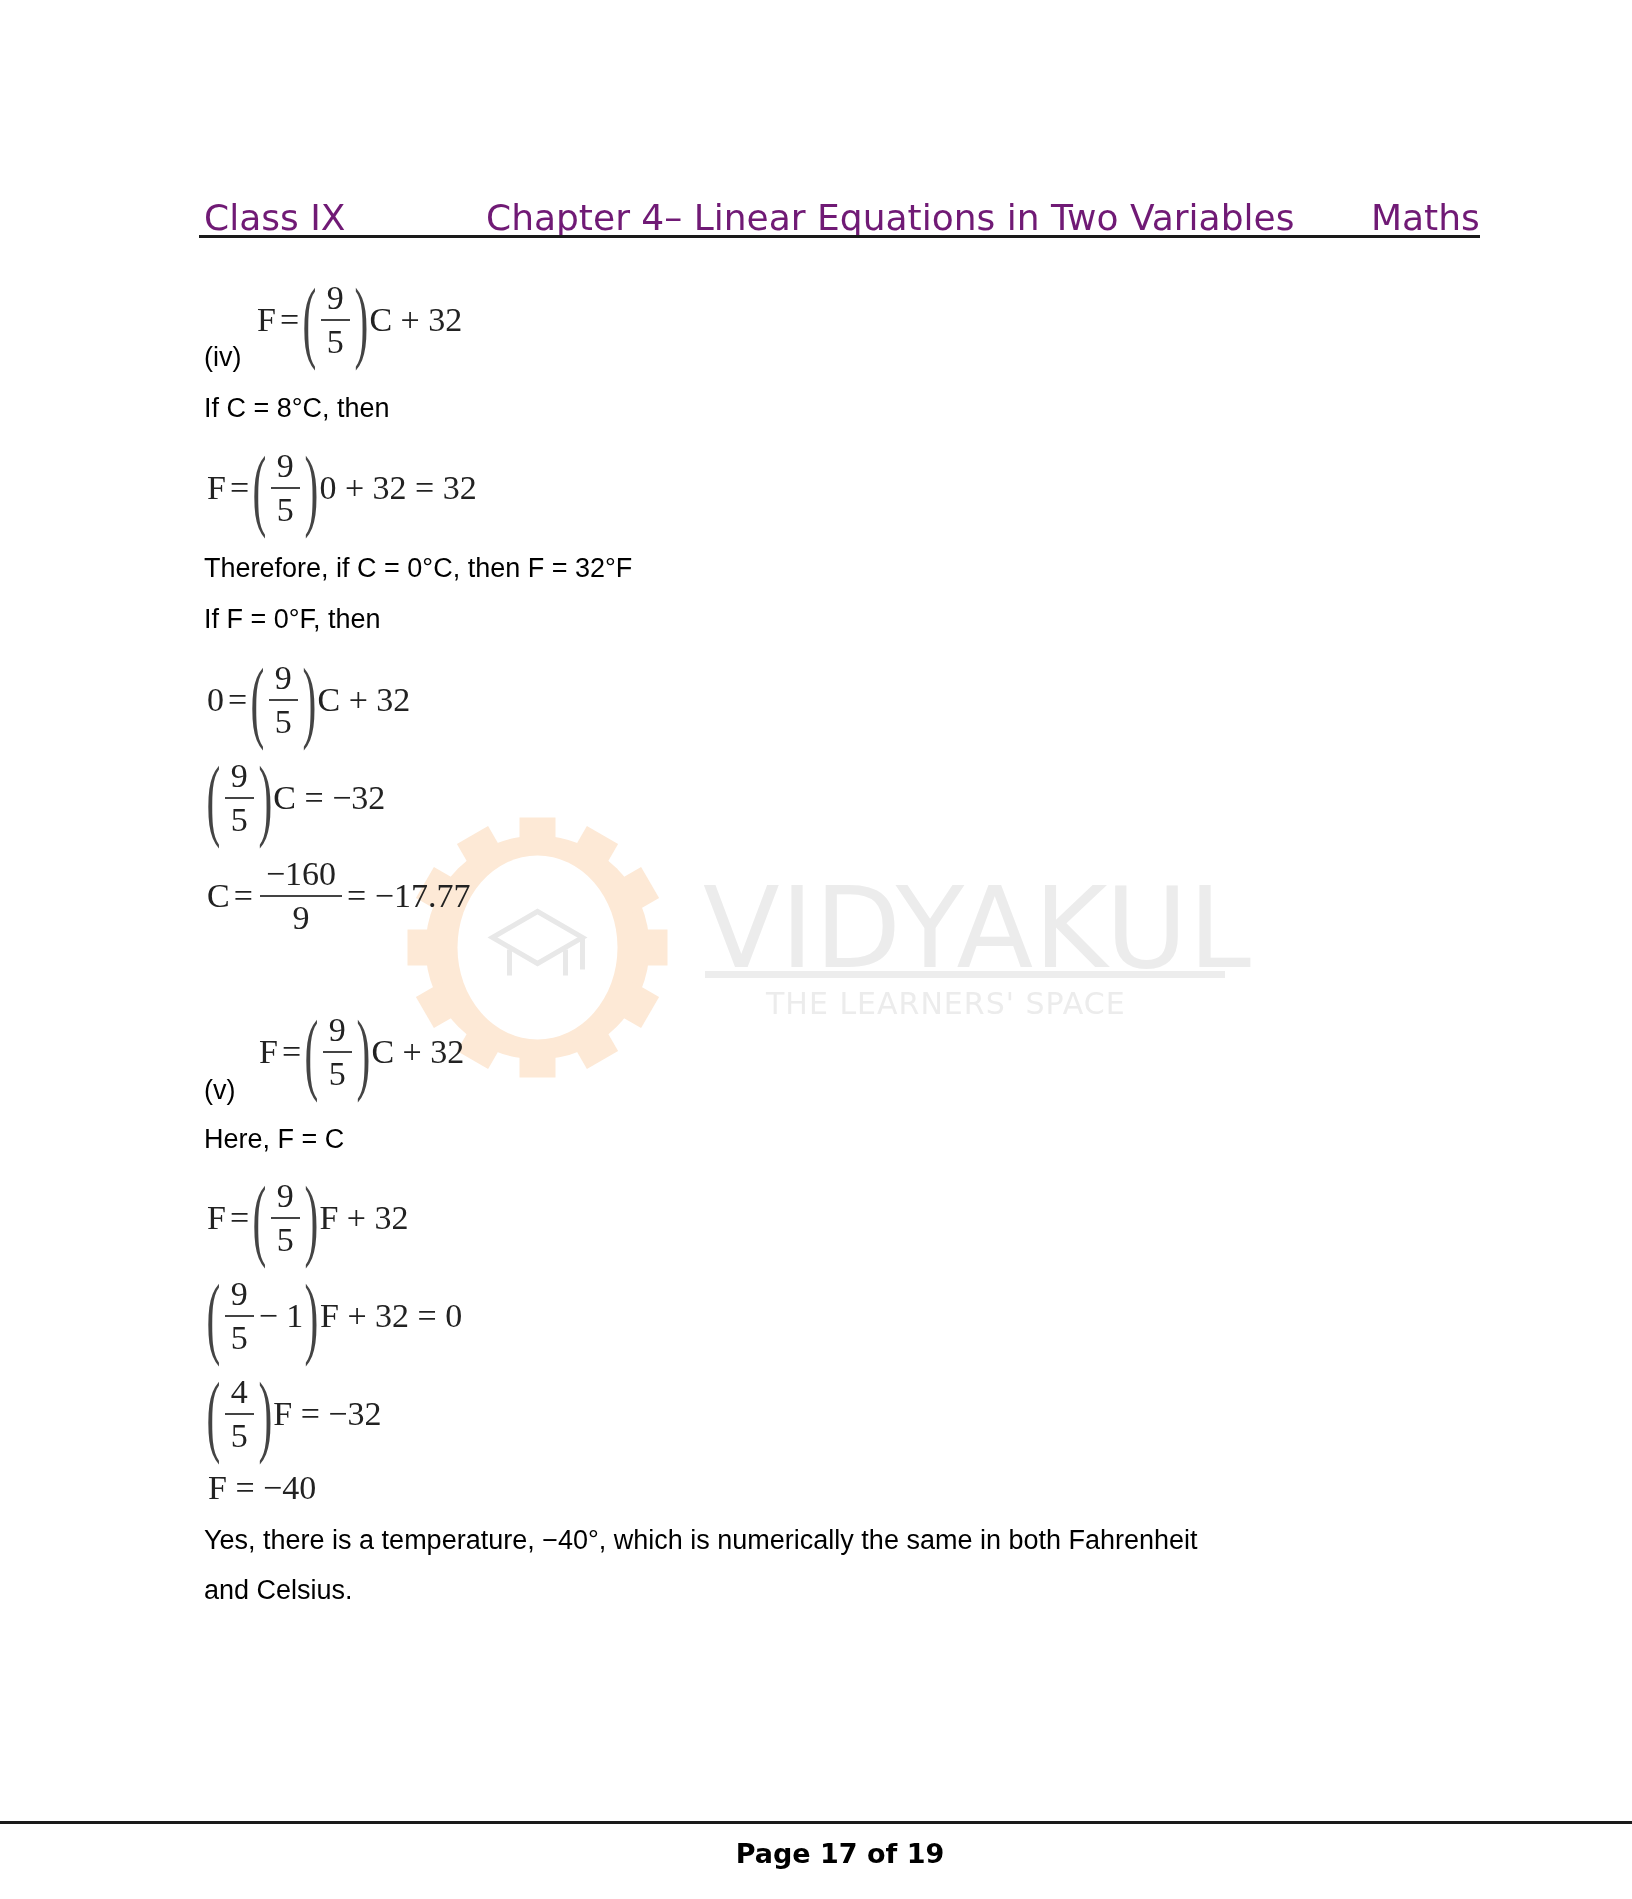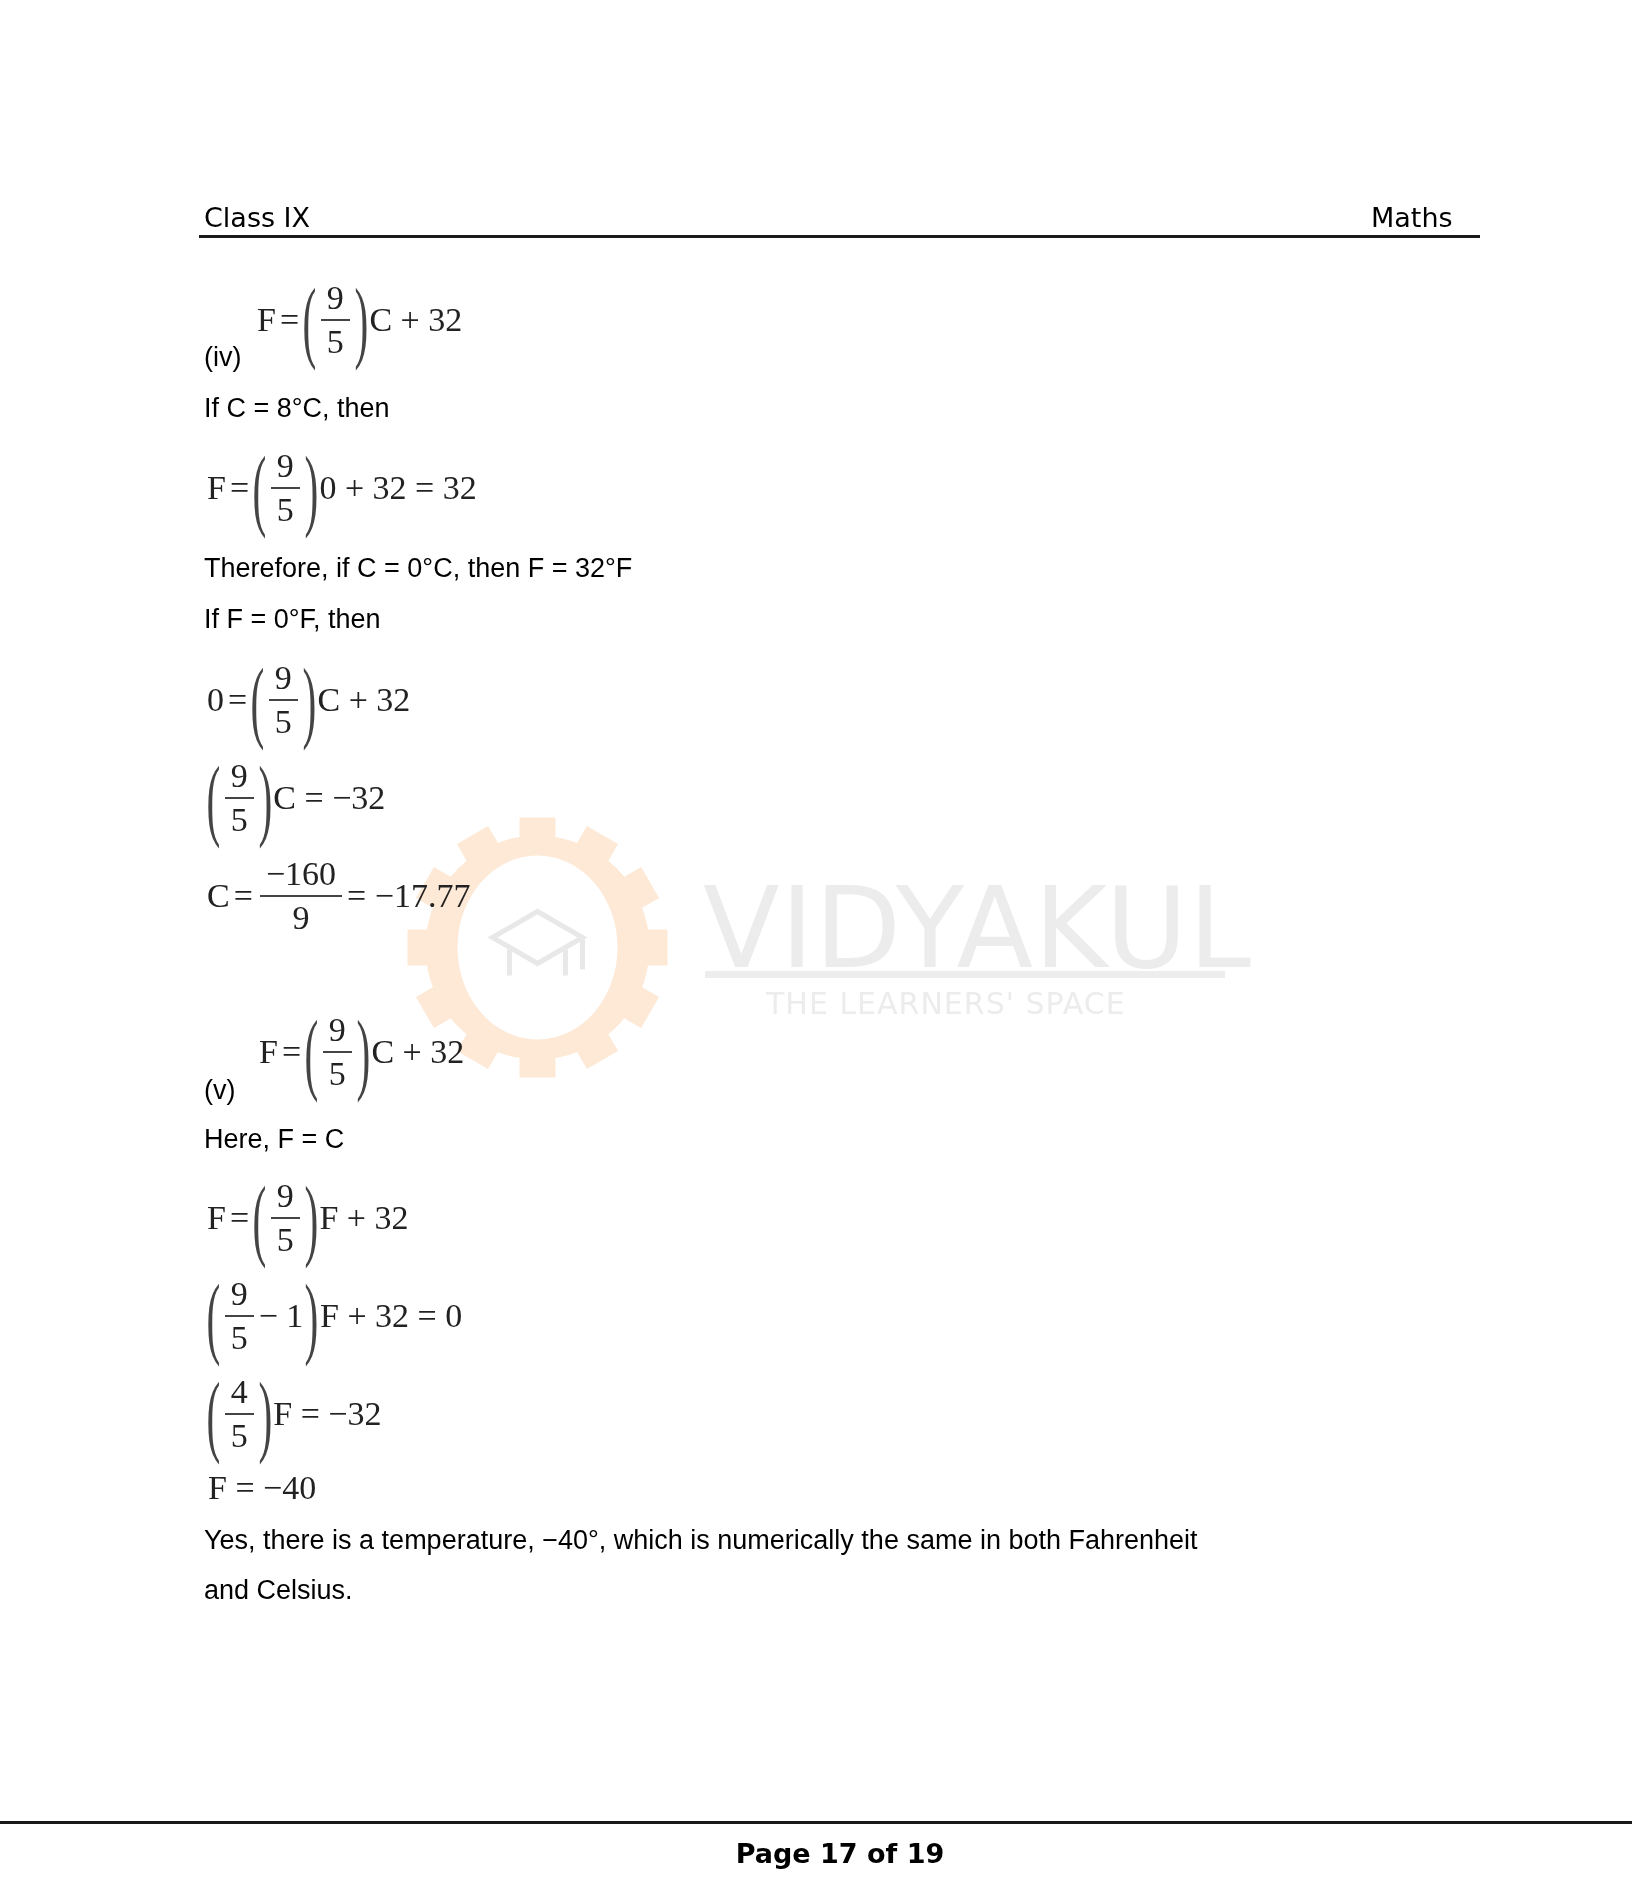--- a/index.html
+++ b/index.html
@@ -1,21 +1,21 @@
 <!DOCTYPE html>
 <html><head>
 <meta charset="utf-8">
 <style>
   html, body { margin: 0; padding: 0; background: #ffffff; }
   body { width: 1632px; height: 1899px; position: relative; overflow: hidden; }
   .page { position: absolute; left: 0; top: 0; width: 1632px; height: 1899px; background: #ffffff; }
 
   .txt { position: absolute; font-family: Liberation Sans, sans-serif; font-size: 27px; color: #000; white-space: nowrap; line-height: 32px; }
 
-  .header-text { position: absolute; top: 202px; font-family: "DejaVu Sans", sans-serif; font-size: 27px; line-height: 32px; color: #000000; white-space: nowrap; }
+  .header-text { position: absolute; top: 202px; font-family: "DejaVu Sans", sans-serif; font-size: 36px; line-height: 32px; color: #701a75; white-space: nowrap; }
   .header-rule { position: absolute; left: 199px; width: 1281px; top: 235px; height: 3px; background: #1a1a1a; }
 
   .footer-rule { position: absolute; left: 0; width: 1632px; top: 1821px; height: 3px; background: #1a1a1a; }
   .footer-text { position: absolute; left: 0; width: 1632px; top: 1837px; text-align: center; font-family: "DejaVu Sans", sans-serif; font-weight: bold; font-size: 27px; line-height: 34px; color: #000; padding-left: 24px; }
 
   
   .eq { position: absolute; font-family: "Liberation Serif", "DejaVu Serif", serif; font-size: 34px; color: #222; display: flex; align-items: center; white-space: nowrap; }
   .eq .t { display: inline-block; padding: 0 1px; }
   .eq .op { display: inline-block; padding: 0 3px; }
   .paren { display: inline-flex; align-items: center; }
@@ -61,20 +61,21 @@
           <path d="M 45 -10 L 45 22"></path>
         </g>
       </g>
     </svg>
     <div class="wm-text">VIDYAKUL</div>
     <div class="wm-bar"></div>
     <div class="wm-tag">THE LEARNERS' SPACE</div>
   </div>
 
   <div class="header-text" style="left:204px;">Class IX</div>
+  <div class="header-text" style="left:486px;">Chapter 4– Linear Equations in Two Variables</div>
   <div class="header-text" style="left:1371px;">Maths</div>
   <div class="header-rule"></div>
 
   <div class="txt" style="left:204px;top:341px;">(iv)</div>
   <div class="eq" style="left:256px;top:276px;height:88px;">
     <span class="t">F</span>
     <span class="op">=</span>
     <span class="paren">
       <span class="pl">(</span>
       <span class="frac">

